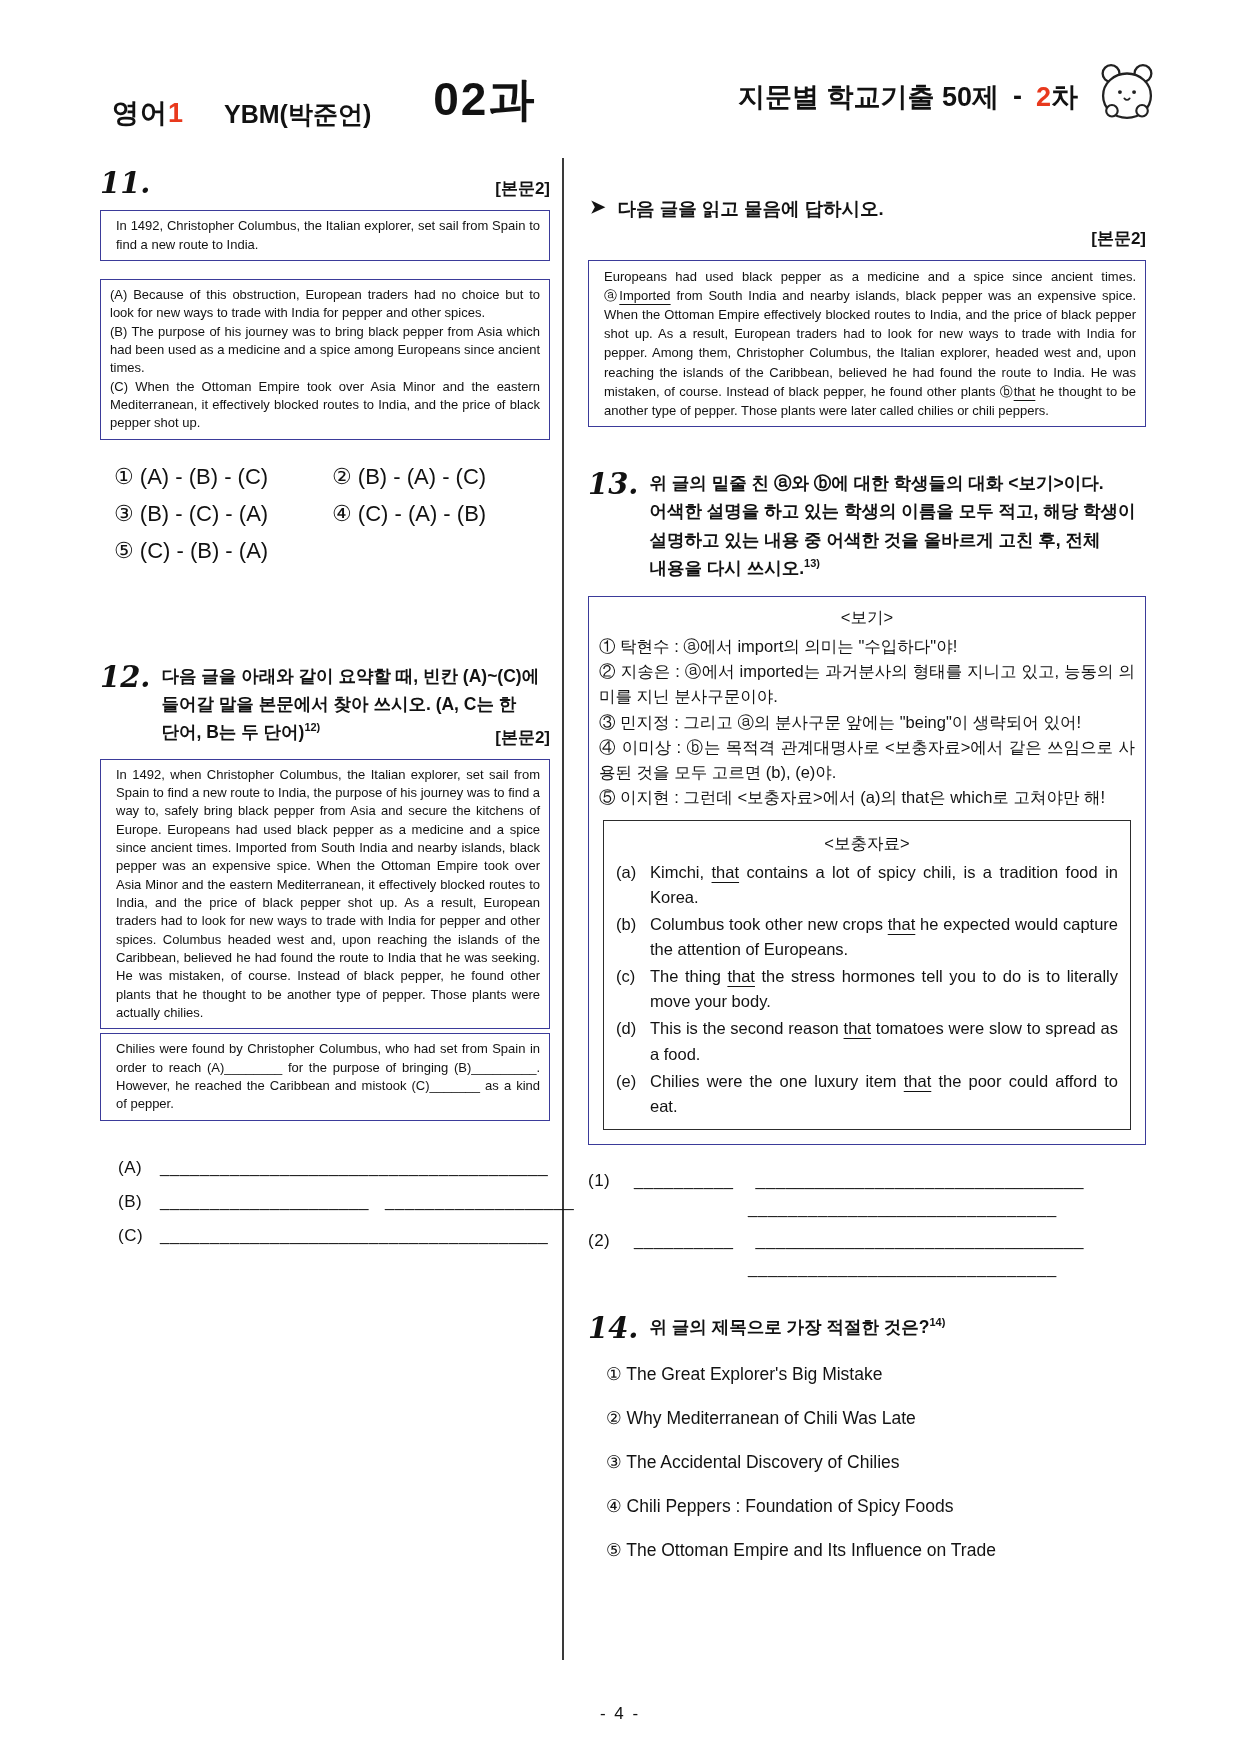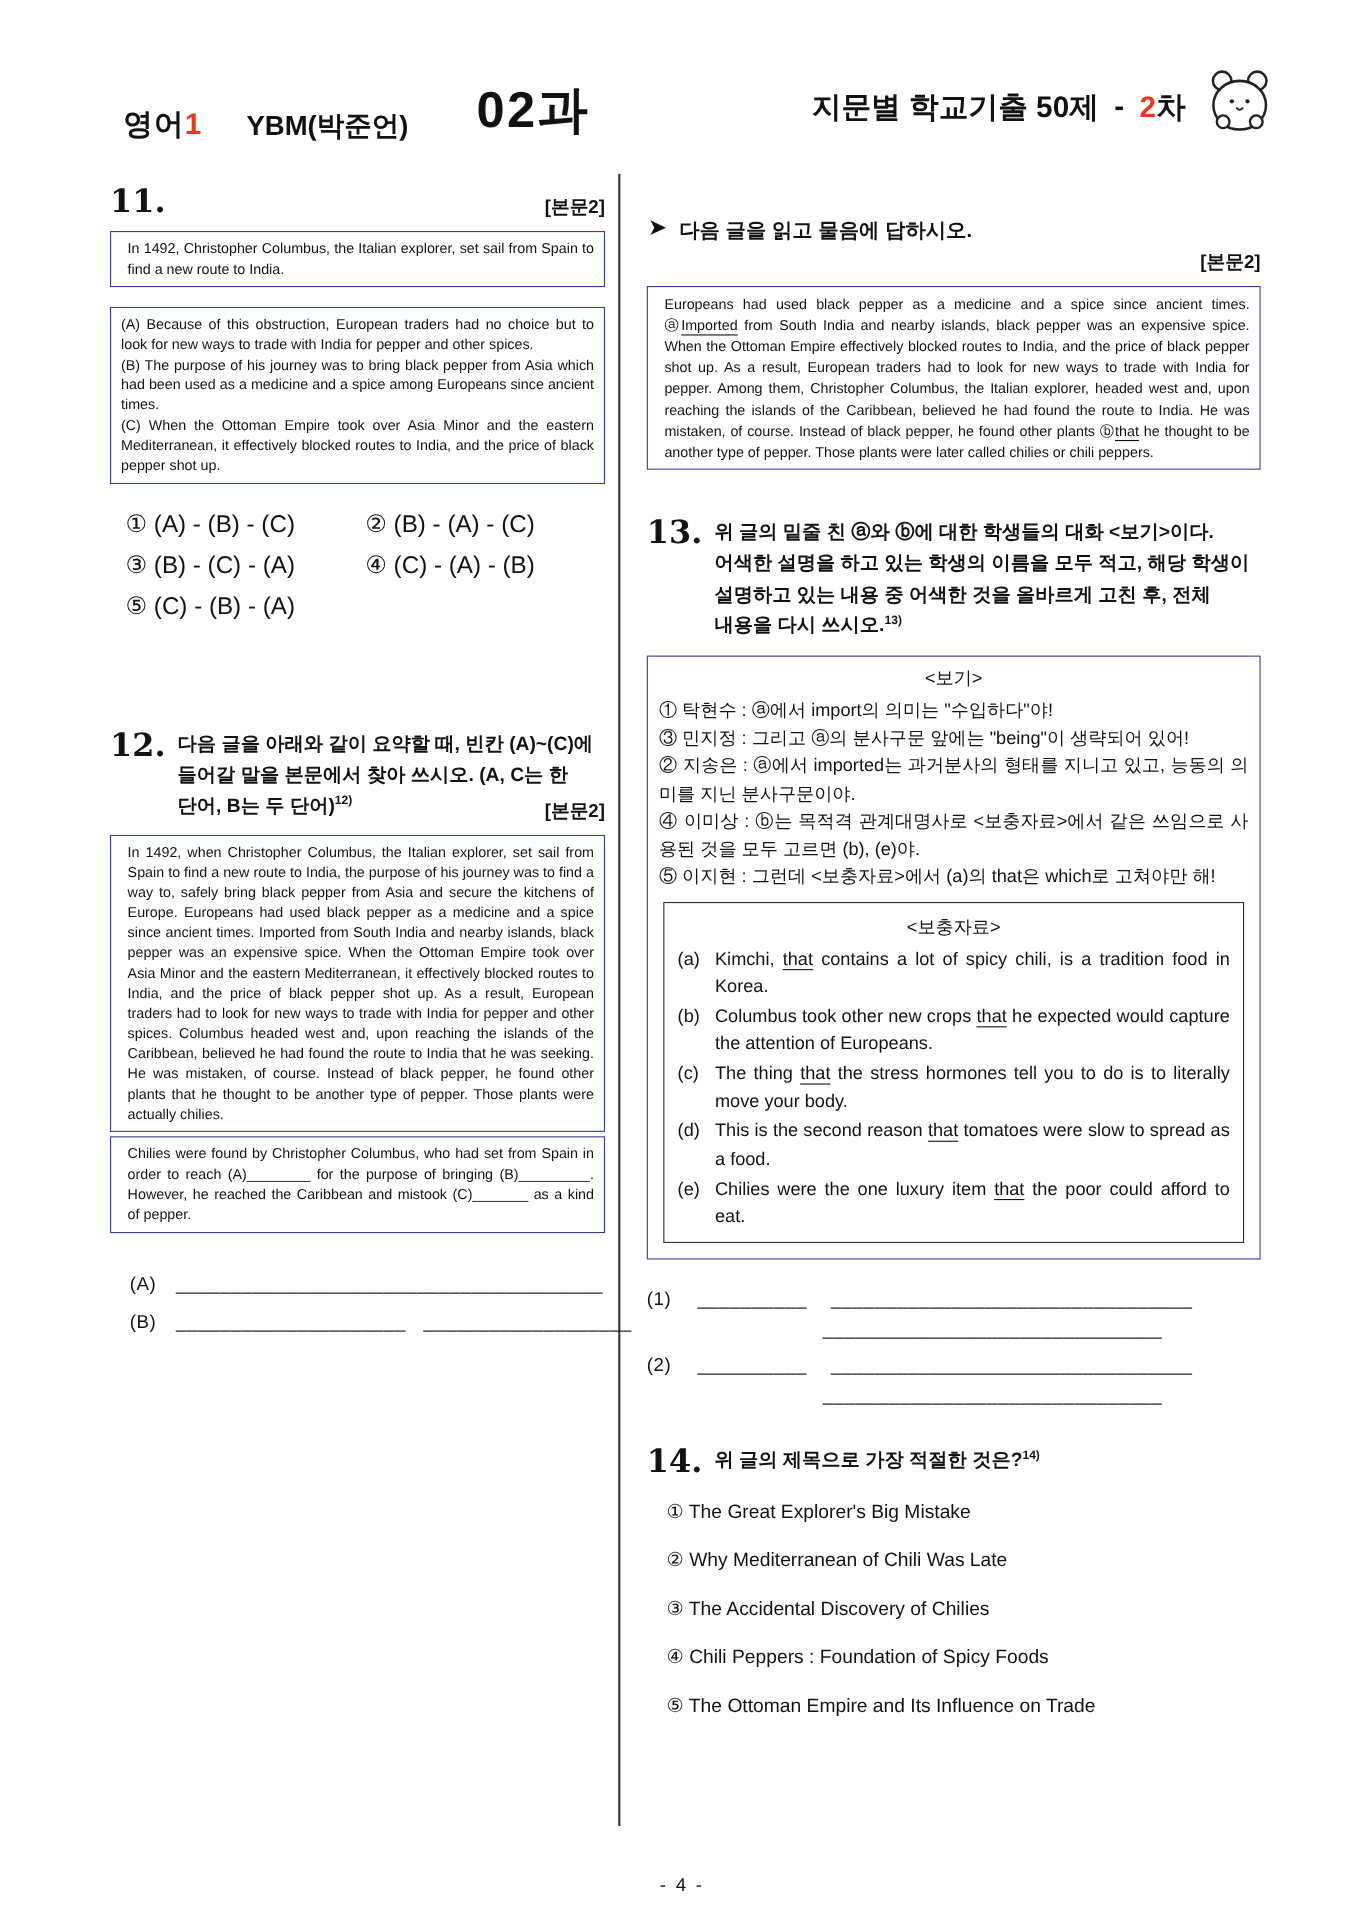--- a/index.html
+++ b/index.html
@@ -17,21 +17,21 @@
   .bear{margin-left:18px;flex:0 0 auto;}
 
   
   .divider{position:absolute;left:562px;top:158px;width:2px;height:1502px;background:#3a3a3a;}
   .col{position:absolute;top:168px;}
   .col-left{left:100px;width:450px;}
   .col-right{left:588px;width:558px;}
 
   
   .qhead{position:relative;display:flex;margin-bottom:12px;}
-  .qnum{font-family:"DejaVu Serif",serif;font-weight:700;font-size:29px;
+  .qnum{font-family:"DejaVu Serif",serif;font-style:italic;font-weight:700;font-size:29px;
         line-height:1.05;margin-right:11px;flex:0 0 auto;}
   .qstem{font-weight:700;font-size:17.5px;line-height:1.62;flex:1;word-break:keep-all;}
   sup.ref{font-size:11px;font-weight:700;}
   .tag{position:absolute;right:0;bottom:-2px;font-weight:700;font-size:17px;}
 
   .tbox{border:1.7px solid #3b3b9a;padding:6px 9px;font-size:13px;line-height:1.41;
         text-align:justify;}
   .tbox p{margin:0;}
   .tbox .lead{padding-left:6px;}
 
@@ -142,20 +142,21 @@
         <p class="lead">In 1492, when Christopher Columbus, the Italian explorer, set sail from Spain to find a new route to India, the purpose of his journey was to find a way to, safely bring black pepper from Asia and secure the kitchens of Europe. Europeans had used black pepper as a medicine and a spice since ancient times. Imported from South India and nearby islands, black pepper was an expensive spice. When the Ottoman Empire took over Asia Minor and the eastern Mediterranean, it effectively blocked routes to India, and the price of black pepper shot up. As a result, European traders had to look for new ways to trade with India for pepper and other spices. Columbus headed west and, upon reaching the islands of the Caribbean, believed he had found the route to India that he was seeking. He was mistaken, of course. Instead of black pepper, he found other plants that he thought to be another type of pepper. Those plants were actually chilies.</p>
       </div>
 
       <div class="tbox sumbox">
         <p class="lead">Chilies were found by Christopher Columbus, who had set from Spain in order to reach (A)________ for the purpose of bringing (B)_________. However, he reached the Caribbean and mistook (C)_______ as a kind of pepper.</p>
       </div>
 
       <div class="ansABC">
         <p><span class="lab">(A)</span><span>_______________________________________</span></p>
         <p><span class="lab">(B)</span><span>_____________________</span><span style="display:inline-block;width:16px;"></span><span>___________________</span></p>
+        <p><span class="lab">(C)</span><span>_______________________________________</span></p>
       </div>
     </div>
   </div>
 
   <div class="col col-right">
 
     <div class="prompt">
       <span class="arrow">➤</span>
       <span>다음 글을 읽고 물음에 답하시오.</span>
     </div>
@@ -168,22 +169,22 @@
     <div class="q13">
       <div class="qhead">
         <span class="qnum">13.</span>
         <span class="qstem"><span>위 글의 밑줄 친 ⓐ와 ⓑ에 대한 학생들의 대화 &lt;보기&gt;이다. 어색한 설명을 하고 있는 학생의 이름을 모두 적고, 해당 학생이 설명하고 있는 내용 중 어색한 것을 올바르게 고친 후, 전체 내용을 다시 쓰시오.</span><sup class="ref">13)</sup></span>
       </div>
 
       <div class="outerbox">
         <p class="boxtitle">&lt;보기&gt;</p>
         <div class="bogi">
           <p><span>①</span> <span>탁현수 : ⓐ에서 import의 의미는 "수입하다"야!</span></p>
+          <p><span>②</span> <span>지송은 : ⓐ에서 imported는 과거분사의 형태를 지니고 있고, 능동의 의미를 지닌 분사구문이야.</span></p>
           <p><span>③</span> <span>민지정 : 그리고 ⓐ의 분사구문 앞에는 "being"이 생략되어 있어!</span></p>
-          <p><span>②</span> <span>지송은 : ⓐ에서 imported는 과거분사의 형태를 지니고 있고, 능동의 의미를 지닌 분사구문이야.</span></p>
           <p><span>④</span> <span>이미상 : ⓑ는 목적격 관계대명사로 &lt;보충자료&gt;에서 같은 쓰임으로 사용된 것을 모두 고르면 (b), (e)야.</span></p>
           <p><span>⑤</span> <span>이지현 : 그런데 &lt;보충자료&gt;에서 (a)의 that은 which로 고쳐야만 해!</span></p>
         </div>
 
         <div class="innerbox">
           <p class="boxtitle">&lt;보충자료&gt;</p>
           <div class="sup-item">
             <span class="sup-id">(a)</span>
             <span class="sup-text"><span>Kimchi, </span><span class="ul">that</span><span> contains a lot of spicy chili, is a tradition food in Korea.</span></span>
           </div>

